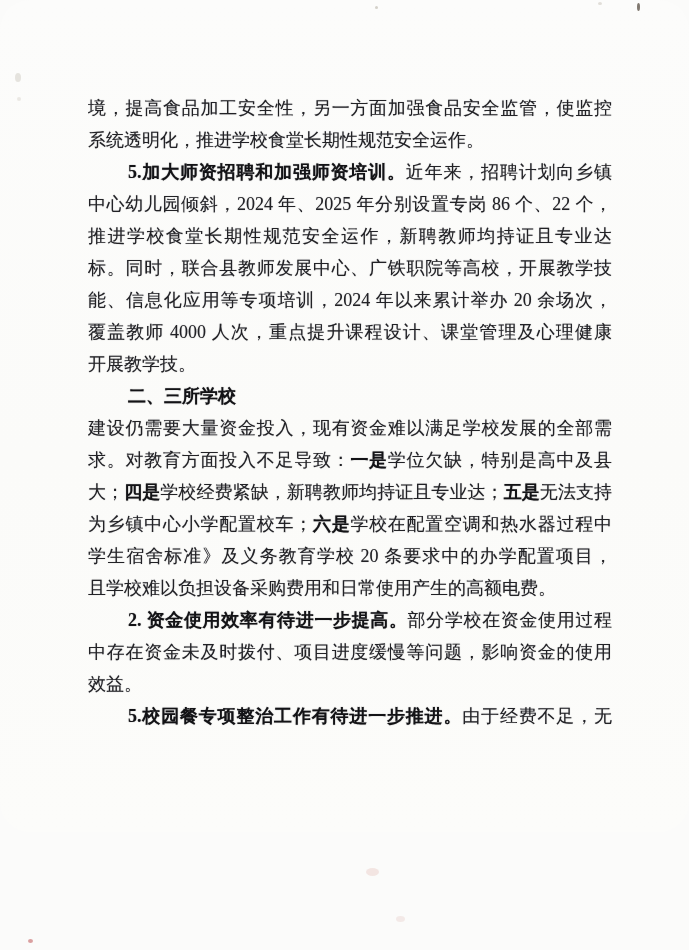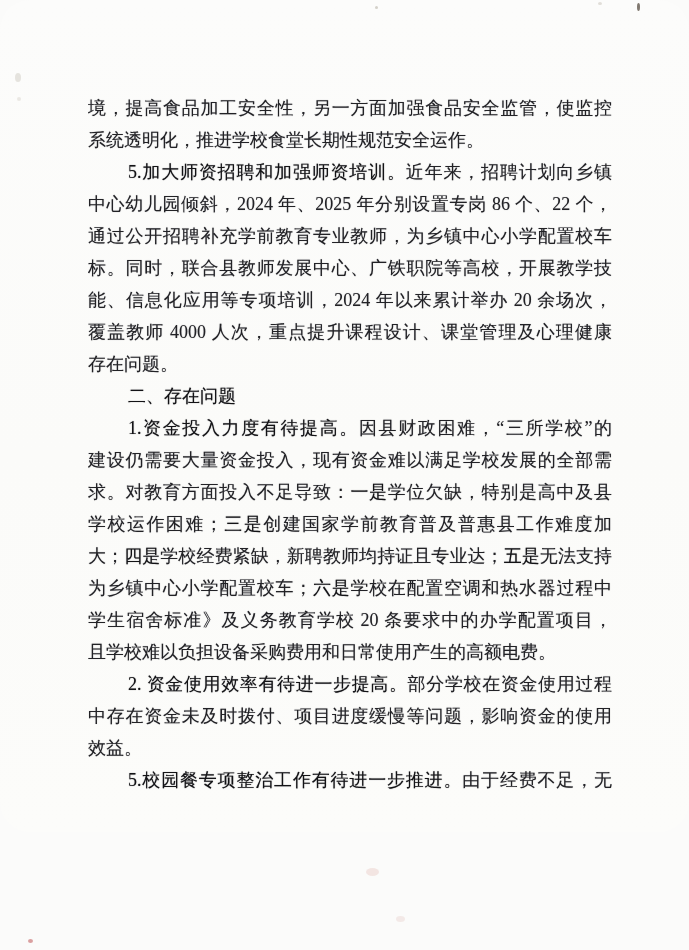--- a/index.html
+++ b/index.html
@@ -35,48 +35,46 @@
     text-align-last: left;
     white-space: normal;
   }
   .line.fill {
     text-align-last: justify;
   }
   .line.indent {
     text-indent: 40px;
   }
   .line b {
-    font-weight: 400;
+    font-weight: 700;
     color: #131316;
     text-shadow: 0 0 1px rgba(20, 20, 25, 0.55);
   }
   .speck {
     position: absolute;
     border-radius: 50%;
   }
 </style>
 </head>
 <body>
 
 <div class="page">
   <div class="text-block" id="textBlock">
       <div class="line fill"><span>境，提高食品加工安全性，另一方面加强食品安全监管，使监控</span></div>
       <div class="line"><span>系统透明化，推进学校食堂长期性规范安全运作。</span></div>
       <div class="line fill indent"><b>5.加大师资招聘和加强师资培训。</b><span>近年来，招聘计划向乡镇</span></div>
       <div class="line fill"><span>中心幼儿园倾斜，2024 年、2025 年分别设置专岗 86 个、22 个，</span></div>
-      <div class="line fill"><span>通过公开招聘补充学前教育专业教师，为乡镇中心小学配置校车</span></div>
+      <div class="line fill"><span>推进学校食堂长期性规范安全运作，新聘教师均持证且专业达</span></div>
       <div class="line fill"><span>标。同时，联合县教师发展中心、广铁职院等高校，开展教学技</span></div>
       <div class="line fill"><span>能、信息化应用等专项培训，2024 年以来累计举办 20 余场次，</span></div>
       <div class="line fill"><span>覆盖教师 4000 人次，重点提升课程设计、课堂管理及心理健康</span></div>
-      <div class="line"><span>存在问题。</span></div>
-      <div class="line indent"><b>二、存在问题</b></div>
-      <div class="line fill indent"><b>1.资金投入力度有待提高。</b><span>因县财政困难，“三所学校”的</span></div>
+      <div class="line"><span>开展教学技。</span></div>
+      <div class="line indent"><b>二、三所学校</b></div>
       <div class="line fill"><span>建设仍需要大量资金投入，现有资金难以满足学校发展的全部需</span></div>
       <div class="line fill"><span>求。对教育方面投入不足导致：</span><b>一是</b><span>学位欠缺，特别是高中及县</span></div>
-      <div class="line fill"><span>学校运作困难；</span><b>三是</b><span>创建国家学前教育普及普惠县工作难度加</span></div>
       <div class="line fill"><span>大；</span><b>四是</b><span>学校经费紧缺，新聘教师均持证且专业达；</span><b>五是</b><span>无法支持</span></div>
       <div class="line fill"><span>为乡镇中心小学配置校车；</span><b>六是</b><span>学校在配置空调和热水器过程中</span></div>
       <div class="line fill"><span>学生宿舍标准》及义务教育学校 20 条要求中的办学配置项目，</span></div>
       <div class="line"><span>且学校难以负担设备采购费用和日常使用产生的高额电费。</span></div>
       <div class="line fill indent"><b>2. 资金使用效率有待进一步提高。</b><span>部分学校在资金使用过程</span></div>
       <div class="line fill"><span>中存在资金未及时拨付、项目进度缓慢等问题，影响资金的使用</span></div>
       <div class="line"><span>效益。</span></div>
       <div class="line fill indent"><b>5.校园餐专项整治工作有待进一步推进。</b><span>由于经费不足，无</span></div>
     </div>
 <div class="speck" style="left: 637px; top: 3px; width: 3px; height: 8px; background: rgb(107, 98, 88); opacity: 0.85;"></div>

